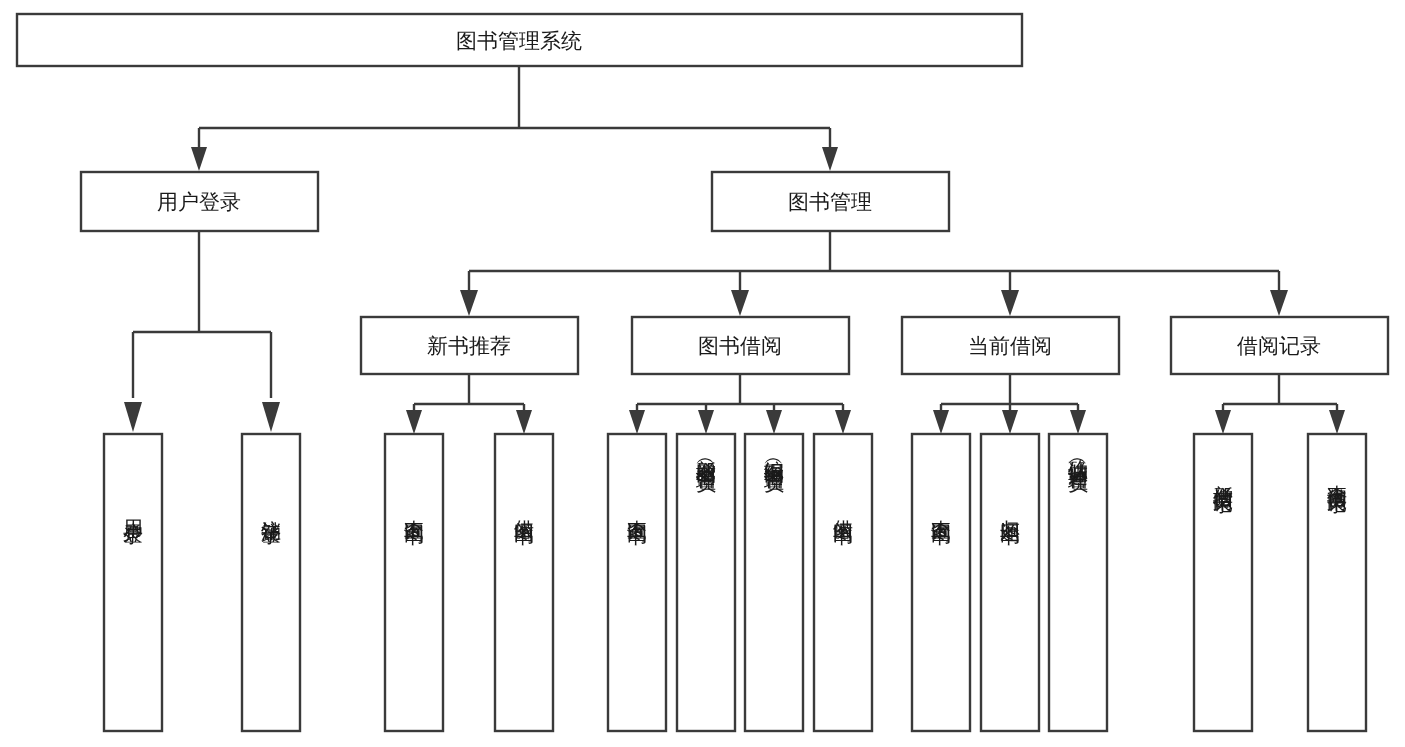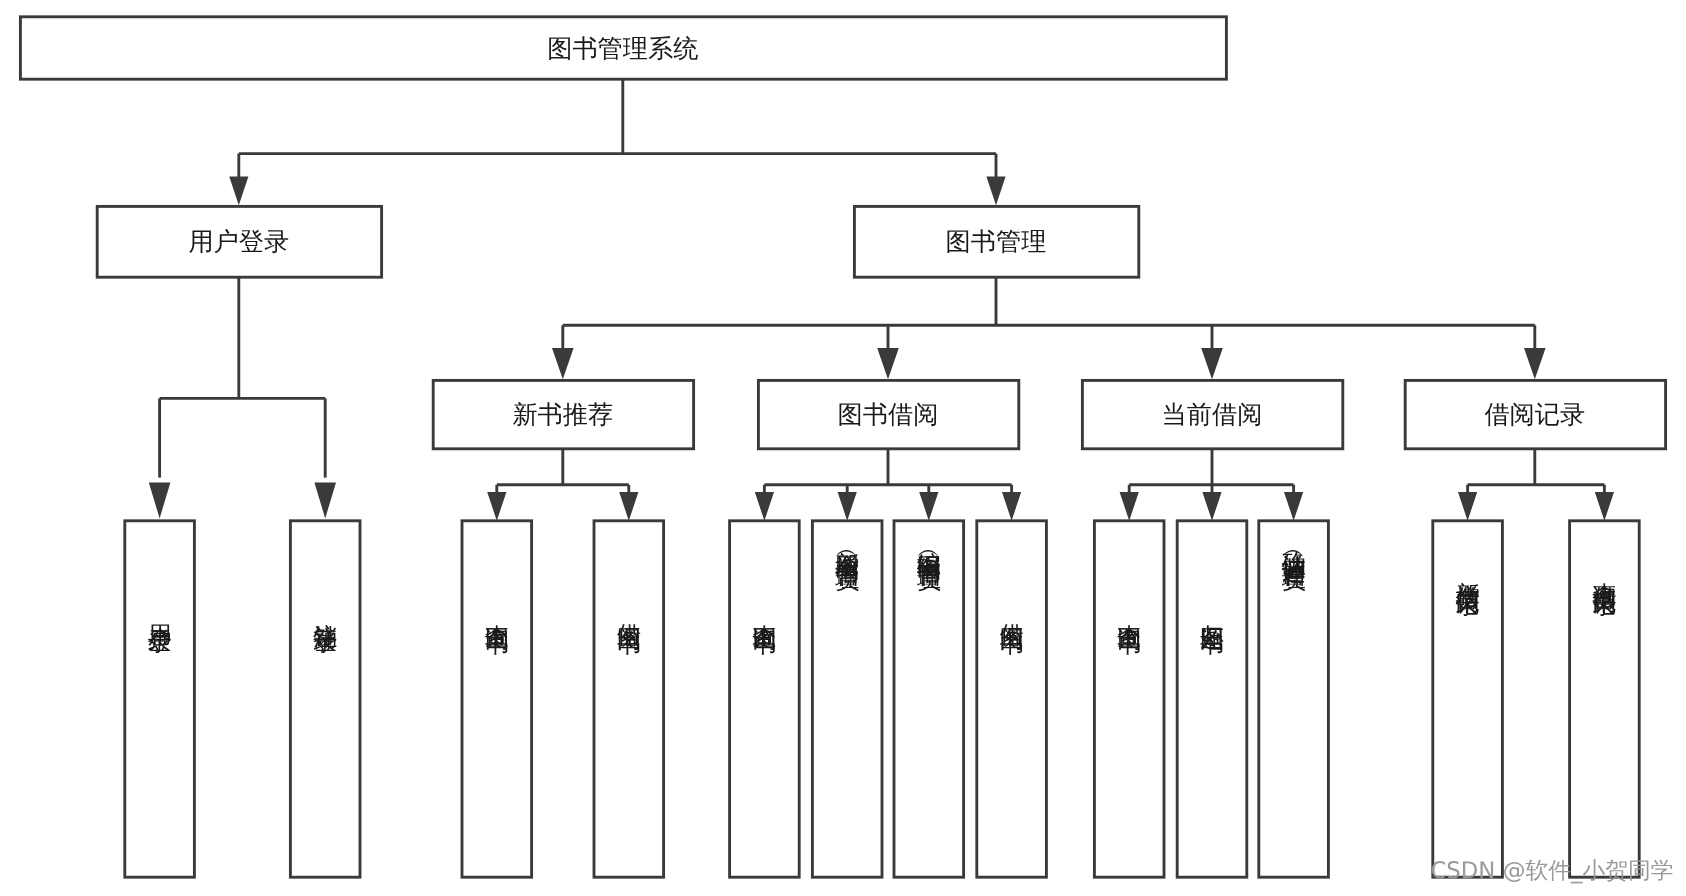--- a/index.html
+++ b/index.html
@@ -217,15 +217,14 @@
   <div class="vlabel" style="left:745px; top:434px; width:58px; height:297px; padding-top:10px;">编辑图书（管理员）</div>
   <div class="vlabel" style="left:814px; top:434px; width:58px; height:297px; padding-top:70px;">借阅图书</div>
 
   <div class="vlabel" style="left:912px; top:434px; width:58px; height:297px; padding-top:70px;">查询图书</div>
   <div class="vlabel" style="left:981px; top:434px; width:58px; height:297px; padding-top:70px;">归还图书</div>
   <div class="vlabel" style="left:1049px; top:434px; width:58px; height:297px; padding-top:10px;">确认归还（管理员）</div>
 
   <div class="vlabel" style="left:1194px; top:434px; width:58px; height:297px; padding-top:35px;">新增借阅记录</div>
   <div class="vlabel" style="left:1308px; top:434px; width:58px; height:297px; padding-top:35px;">查询借阅记录</div>
 
-  <div class="watermark" style="left:1192px; top:713px;">CSDN @软件_小贺同学</div>
 
 </div>
 
 </body></html>

